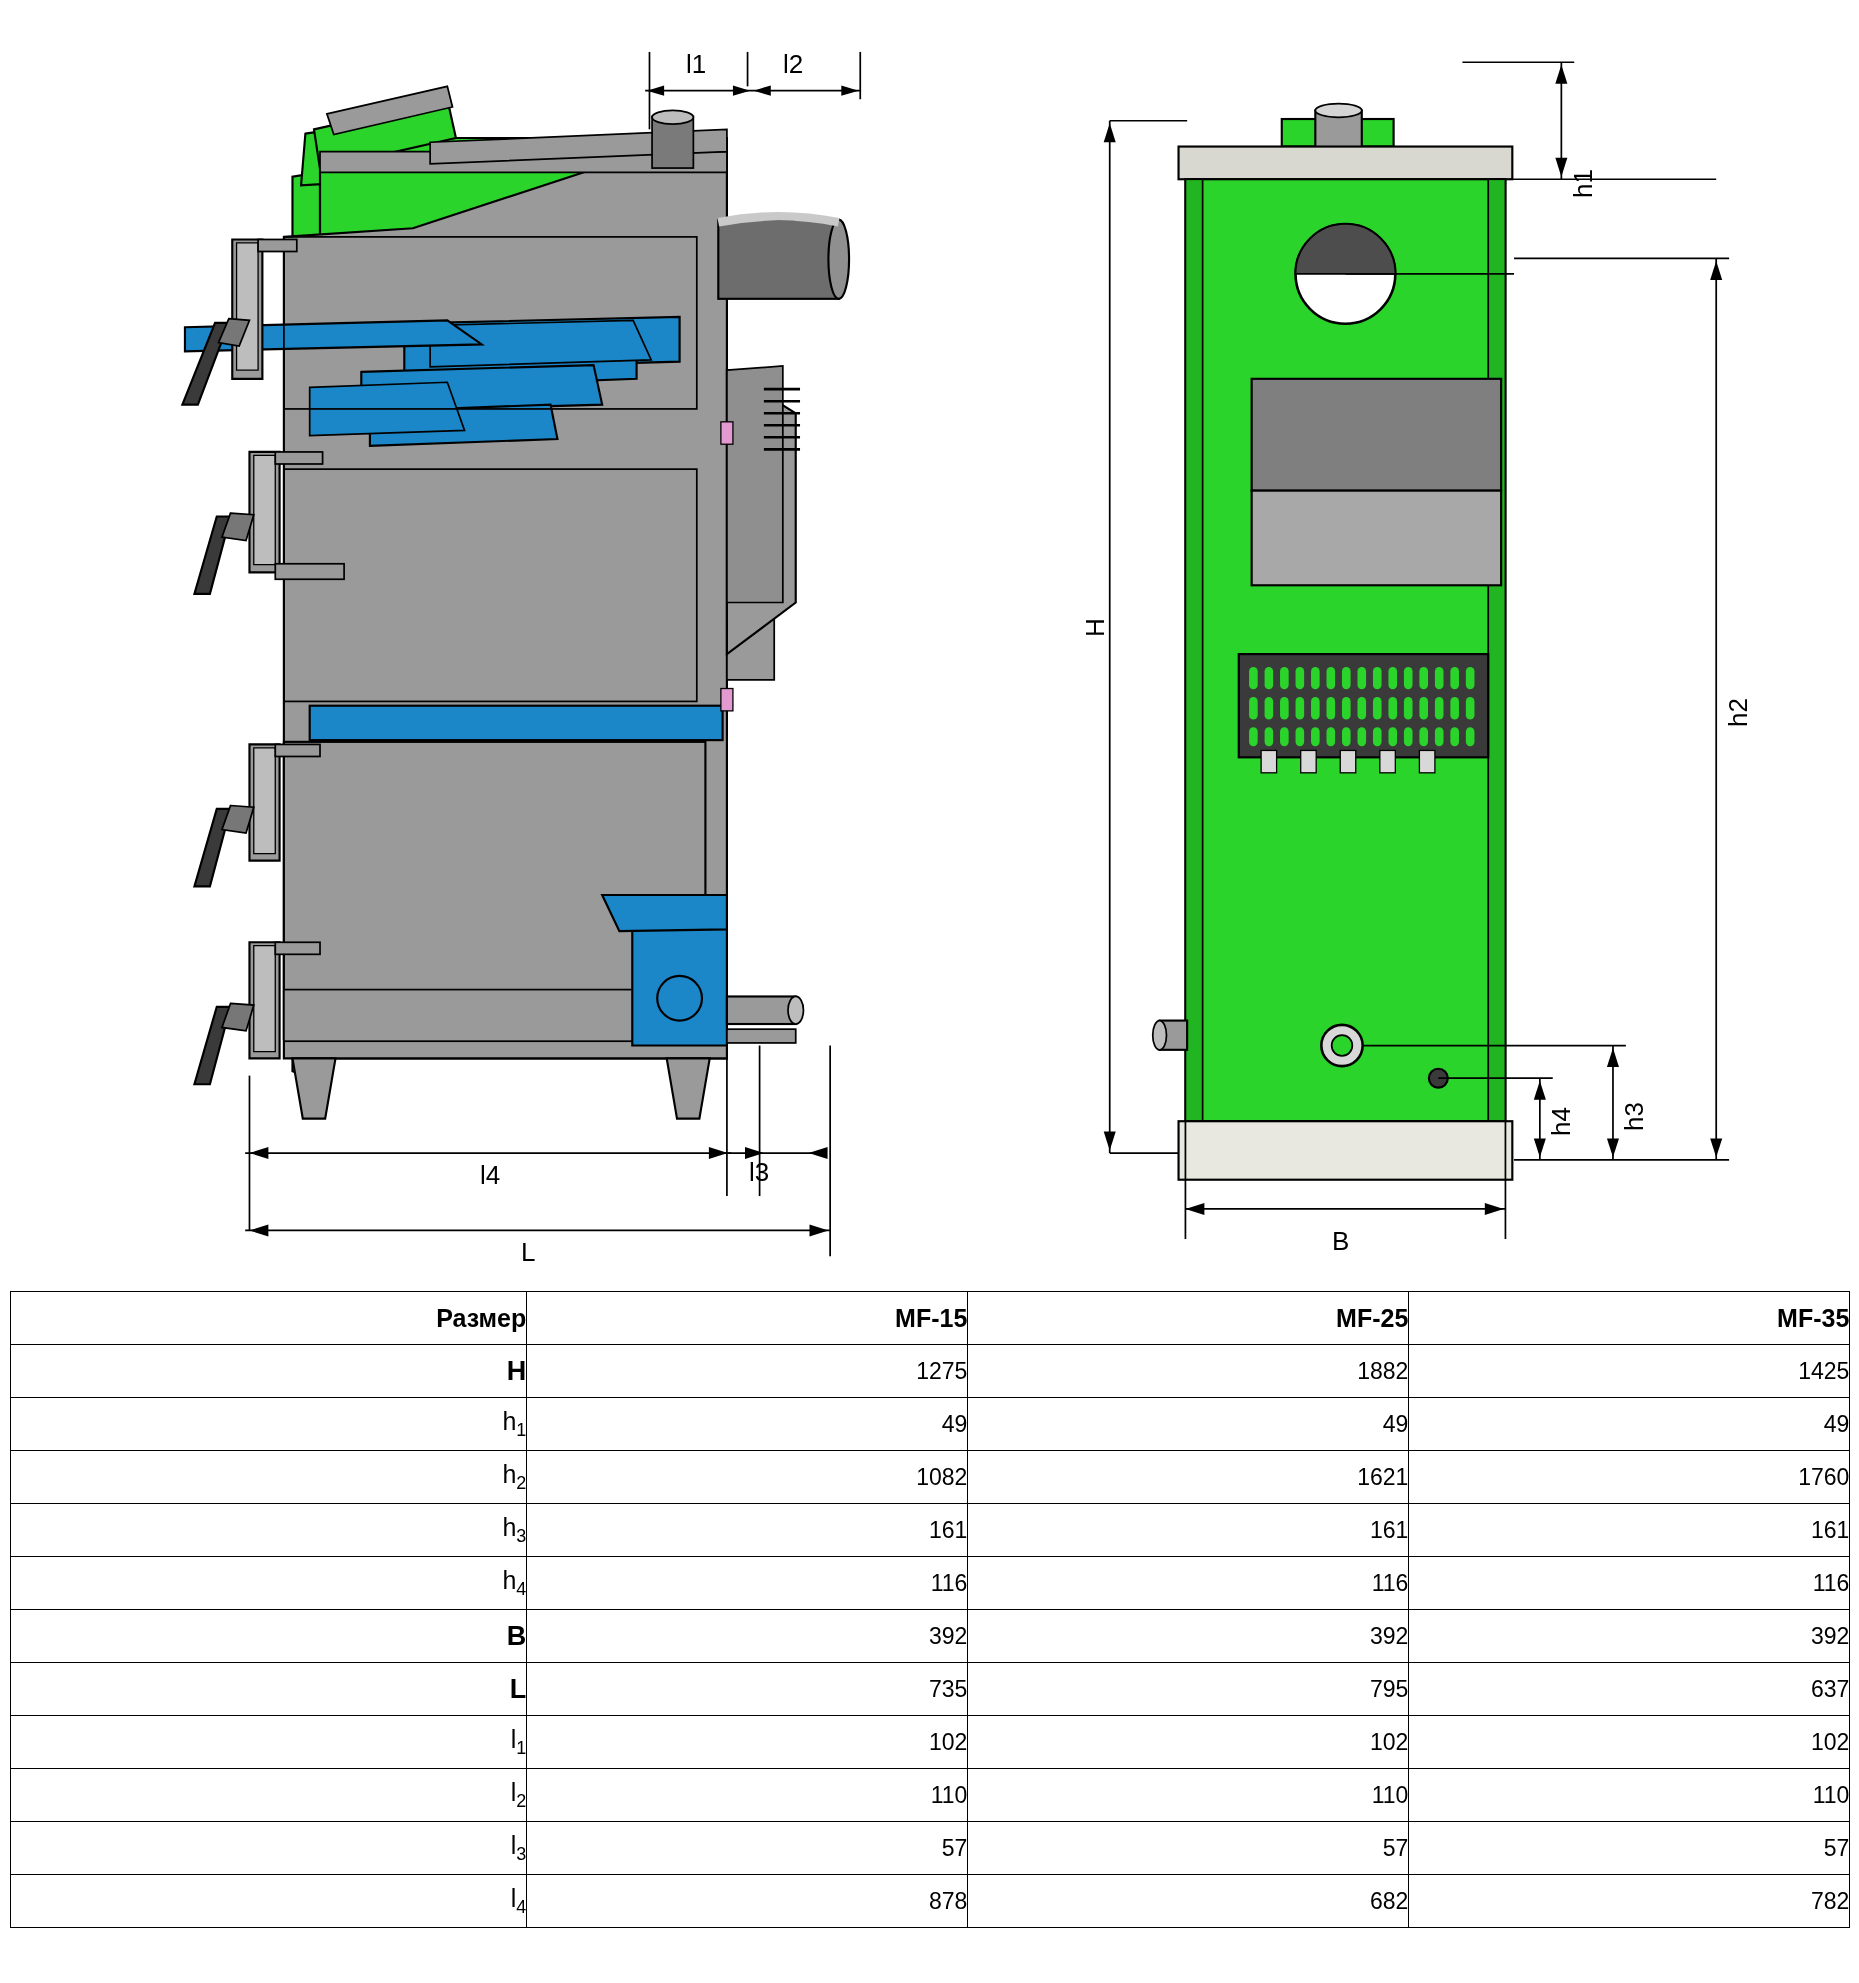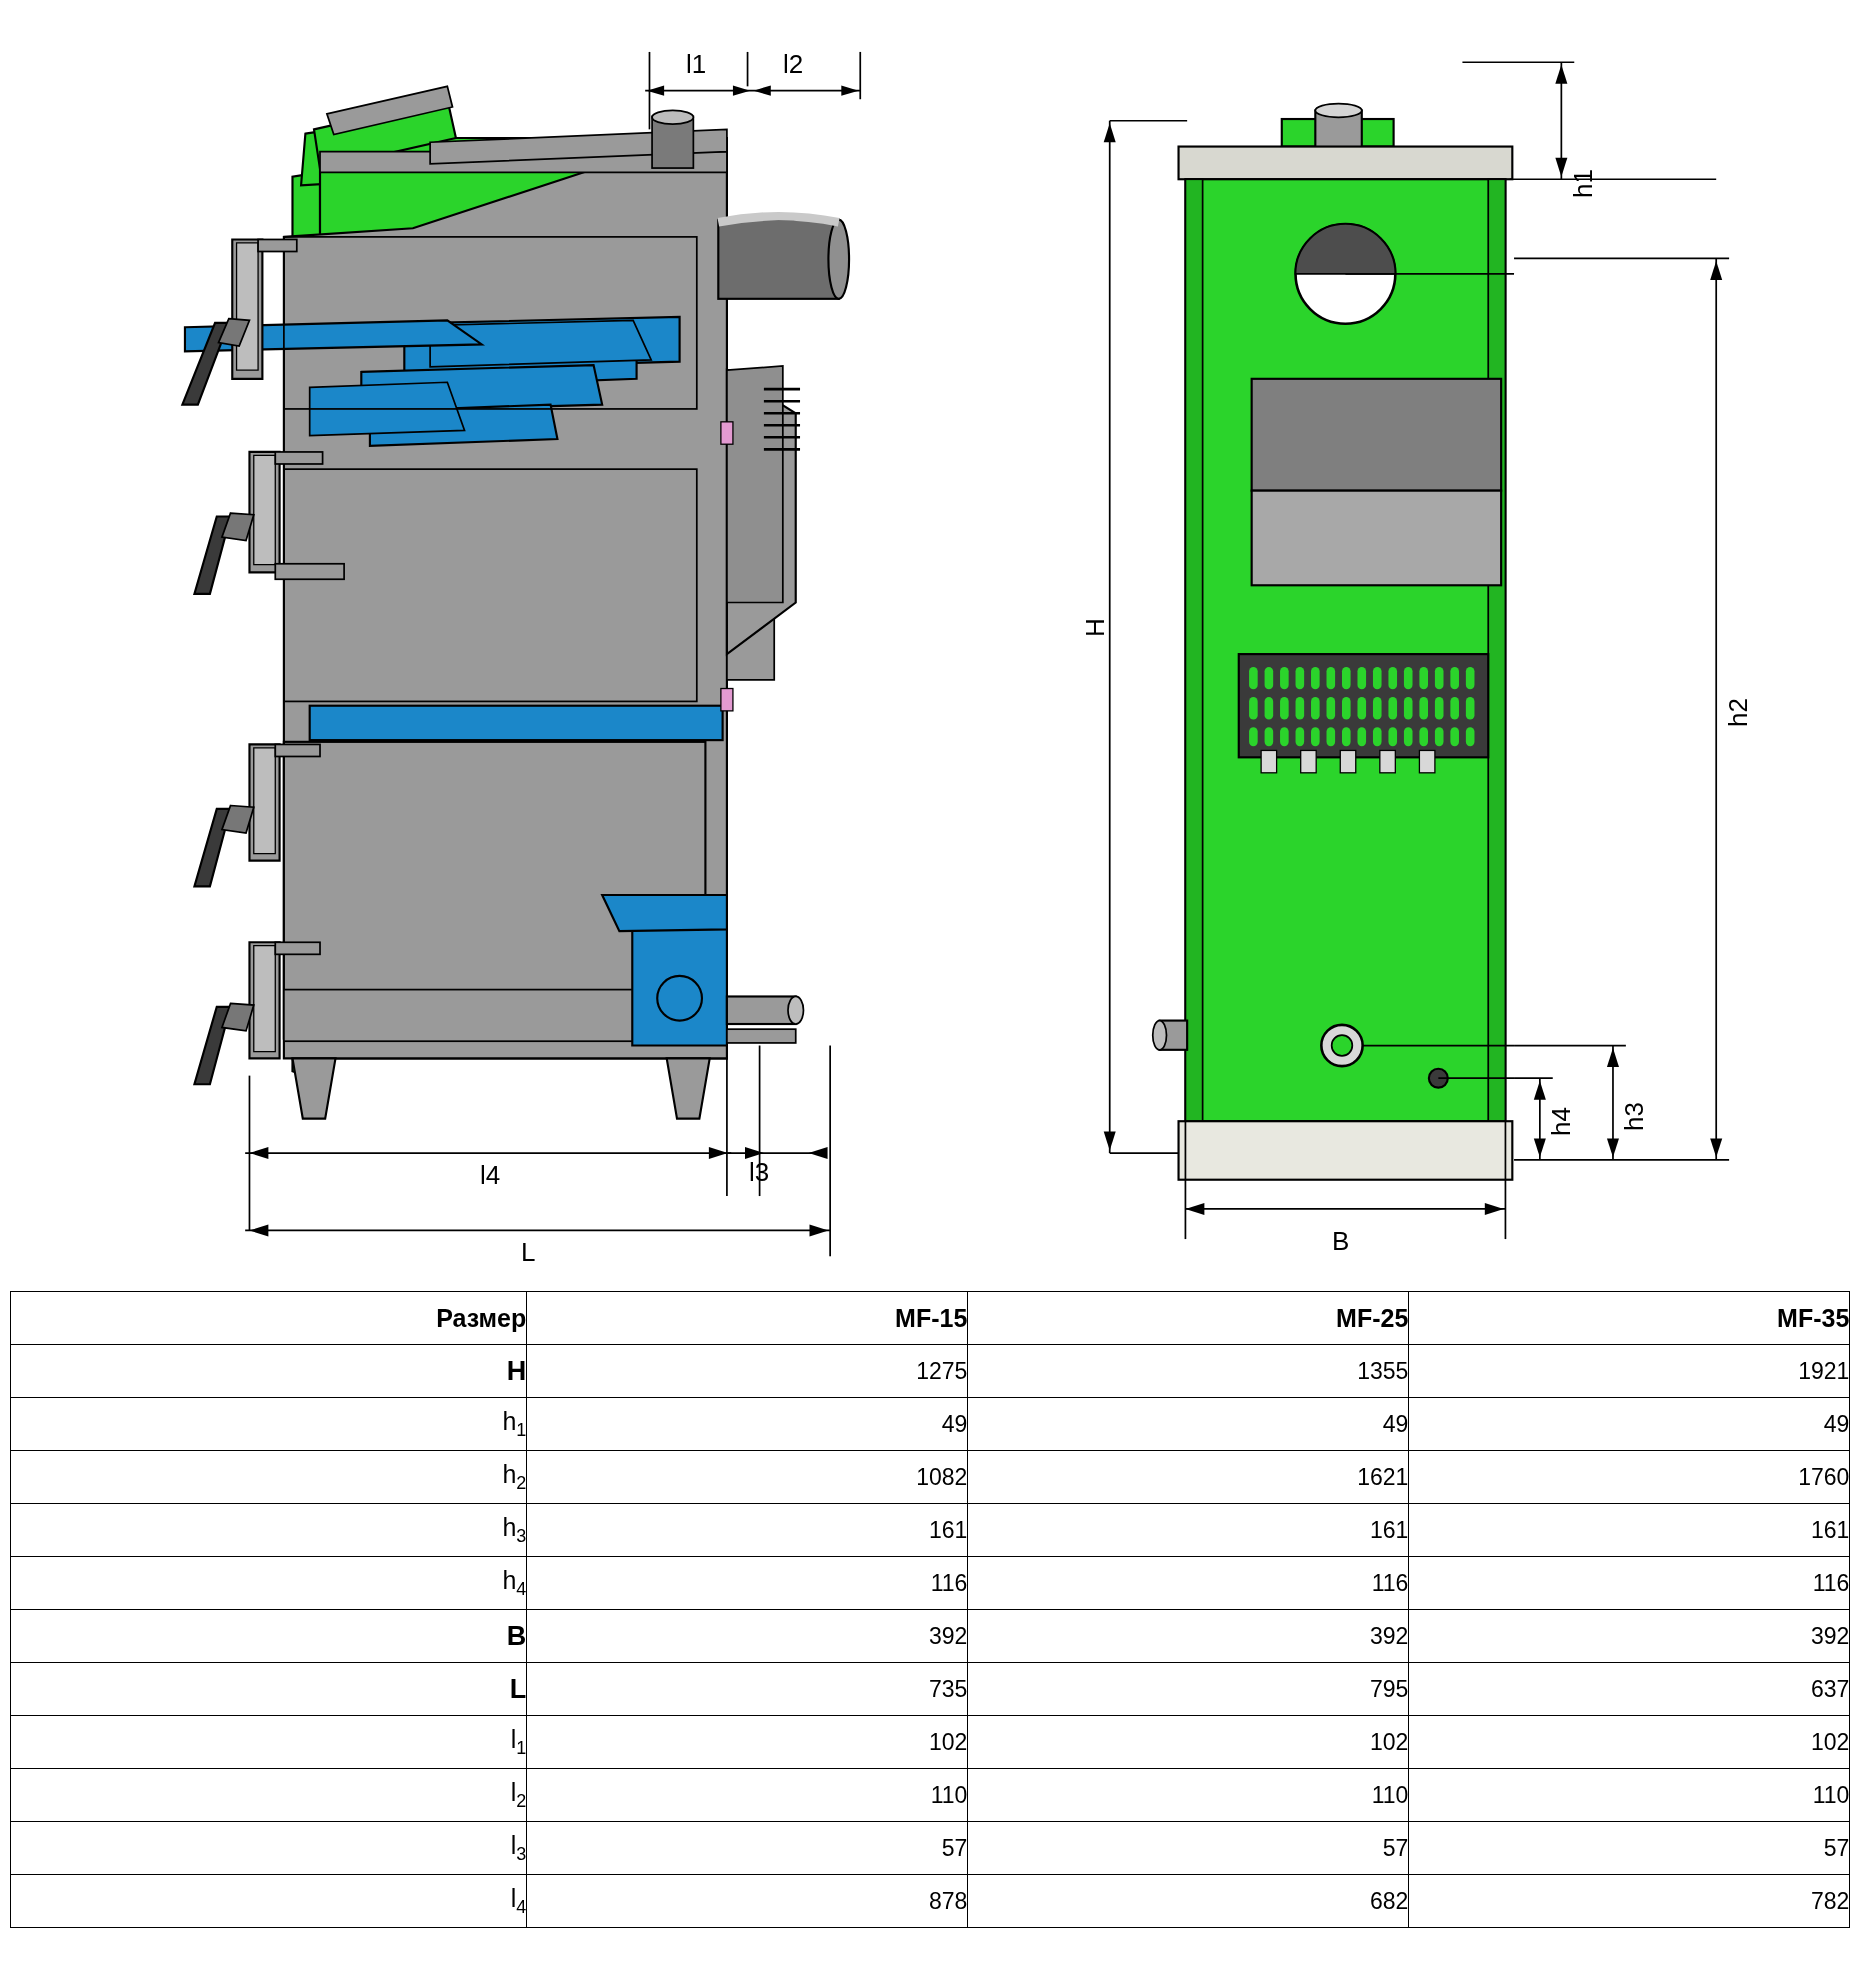--- a/index.html
+++ b/index.html
@@ -387,22 +387,22 @@
         <th>Размер</th>
         <th>MF-15</th>
         <th>MF-25</th>
         <th>MF-35</th>
       </tr>
     </thead>
     <tbody id="table-body">
         <tr>
           <td class="rowhead bold">H</td>
           <td>1275</td>
-          <td>1355</td>
-          <td>1921</td>
+          <td>1882</td>
+          <td>1425</td>
         </tr>
         <tr>
           <td class="rowhead">h<sub>1</sub></td>
           <td>49</td>
           <td>49</td>
           <td>49</td>
         </tr>
         <tr>
           <td class="rowhead">h<sub>2</sub></td>
           <td>1082</td>

